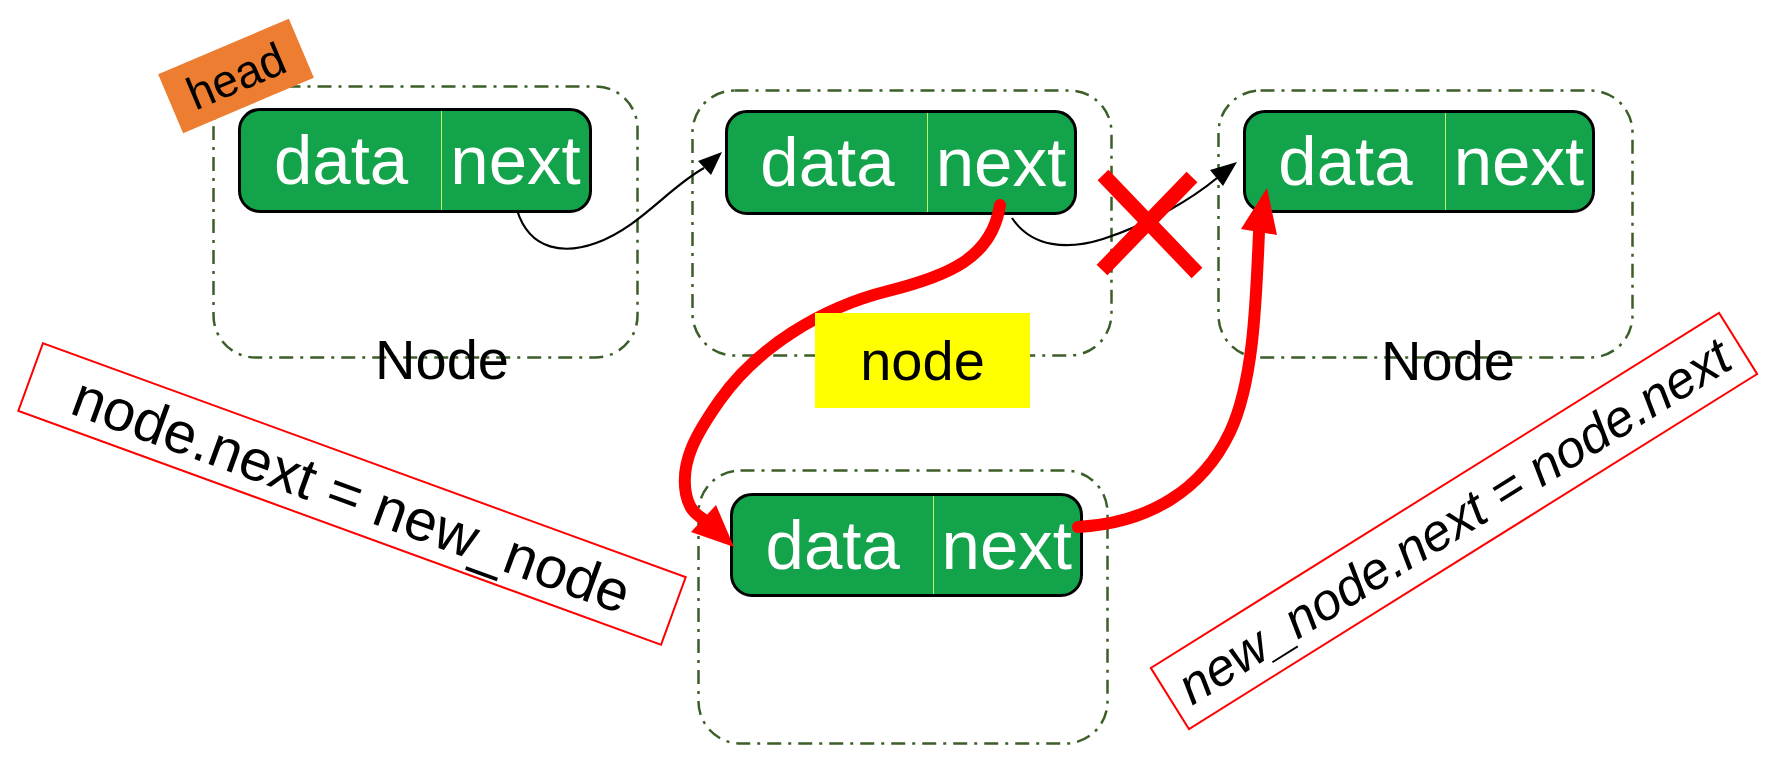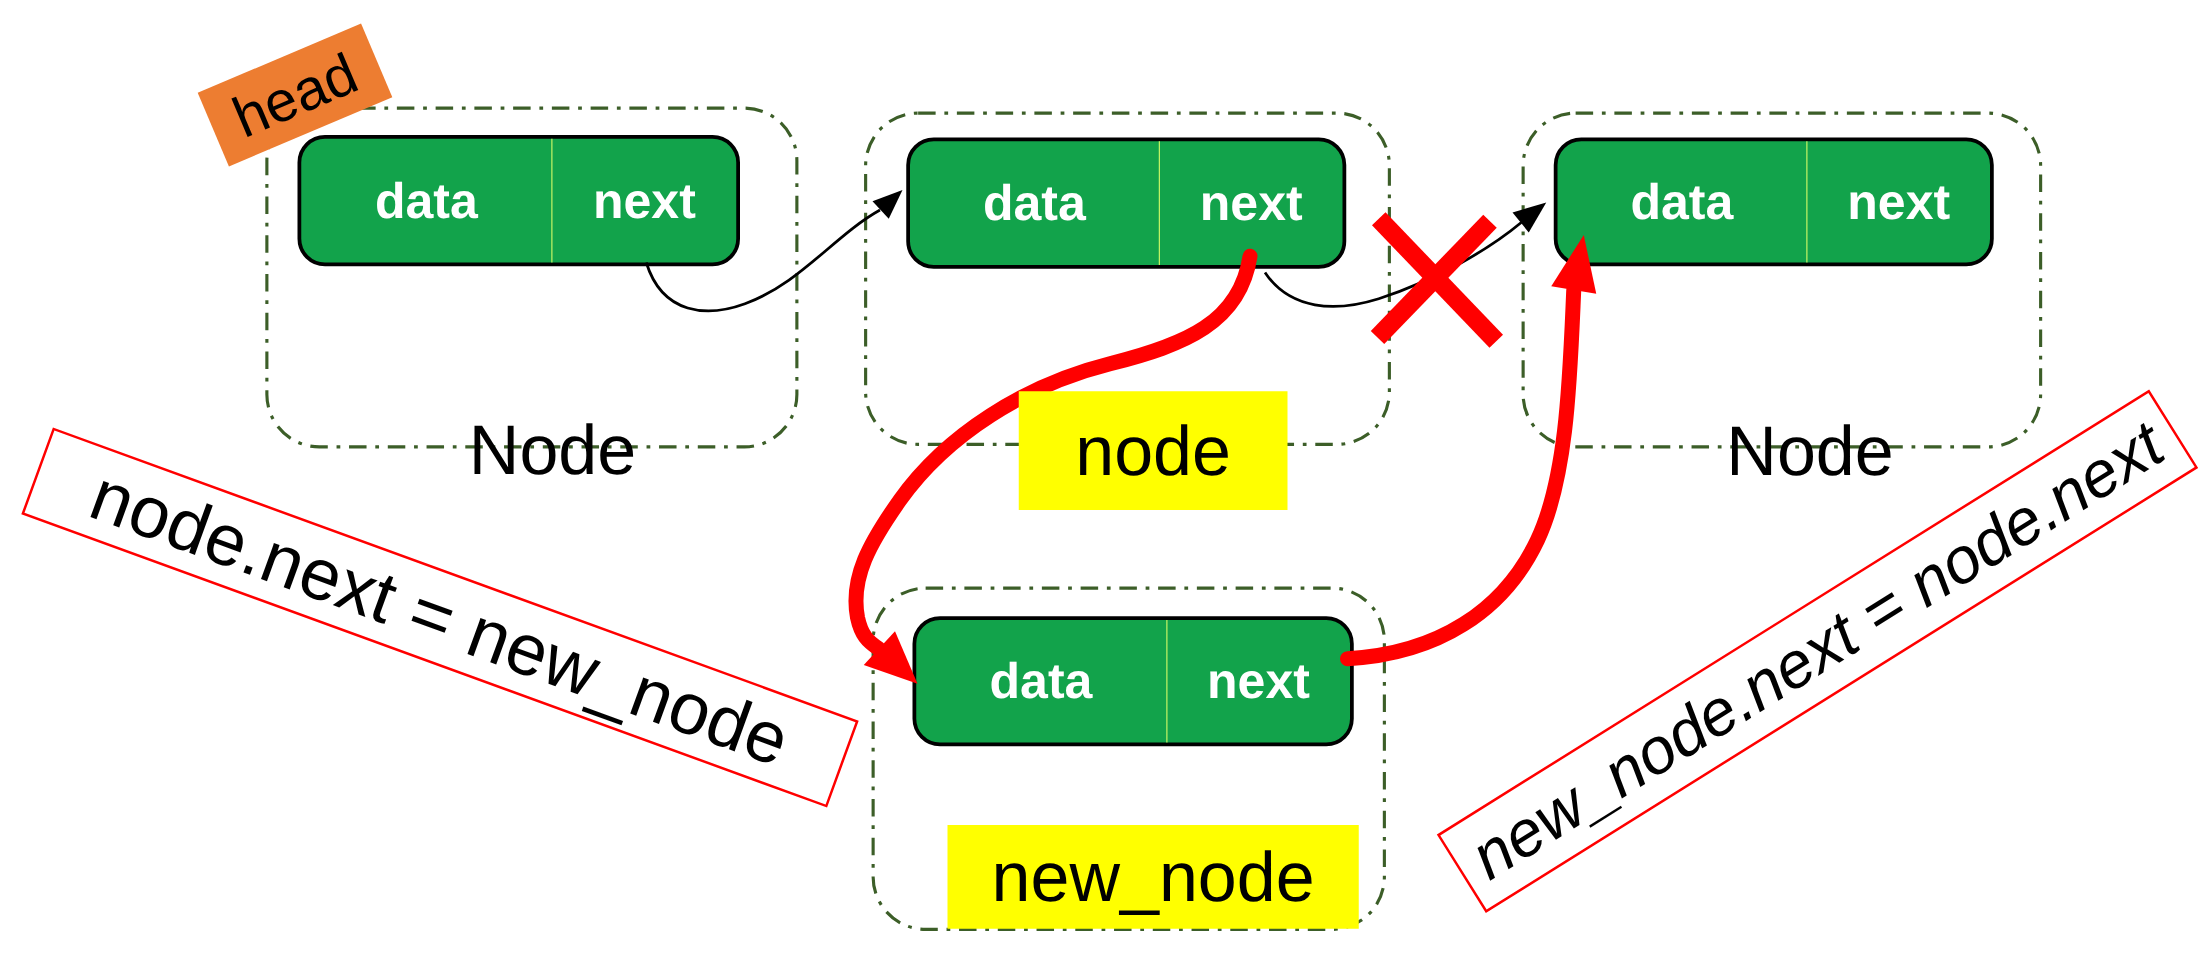--- a/index.html
+++ b/index.html
@@ -17,24 +17,23 @@
     position:absolute;
     display:flex;
     background:#12a34b;
     border:3px solid #000;
     border-radius:22px;
     box-sizing:border-box;
   }
   .cell{
     display:flex;align-items:center;justify-content:center;
     color:#ffffff;
-    font-size:40px;
+    font-size:69px;
     line-height:1;
     white-space:nowrap;
-    font-weight:bold;
   }
   .cell.data{flex:0 0 57.5%;}
   .cell.next{flex:0 0 42.5%;border-left:1px solid #bef264;box-sizing:border-box;}
 
   
   .caption{
     position:absolute;
     display:flex;align-items:center;justify-content:center;
     color:#000;
     font-size:56px;
@@ -132,21 +131,20 @@
       <line x1="1192" y1="177" x2="1102" y2="270" stroke="#ff0000" stroke-width="15"></line>
     </g>
   </svg>
 
   <div class="caption" style="left:272px;top:319px;width:340px;height:80px;">Node</div>
 
   <div class="caption highlight" style="left:815px;top:313px;width:215px;height:95px;">node</div>
 
   <div class="caption" style="left:1278px;top:320px;width:340px;height:80px;">Node</div>
 
-  <div class="caption highlight" style="left:758px;top:660px;width:329px;height:83px;">new_node</div>
 
   <div class="headtag">head</div>
 
   <div class="codebox left">node.next = new_node</div>
 
   <div class="codebox right">new_node.next = node.next</div>
 
 </div>
 
 </body></html>

